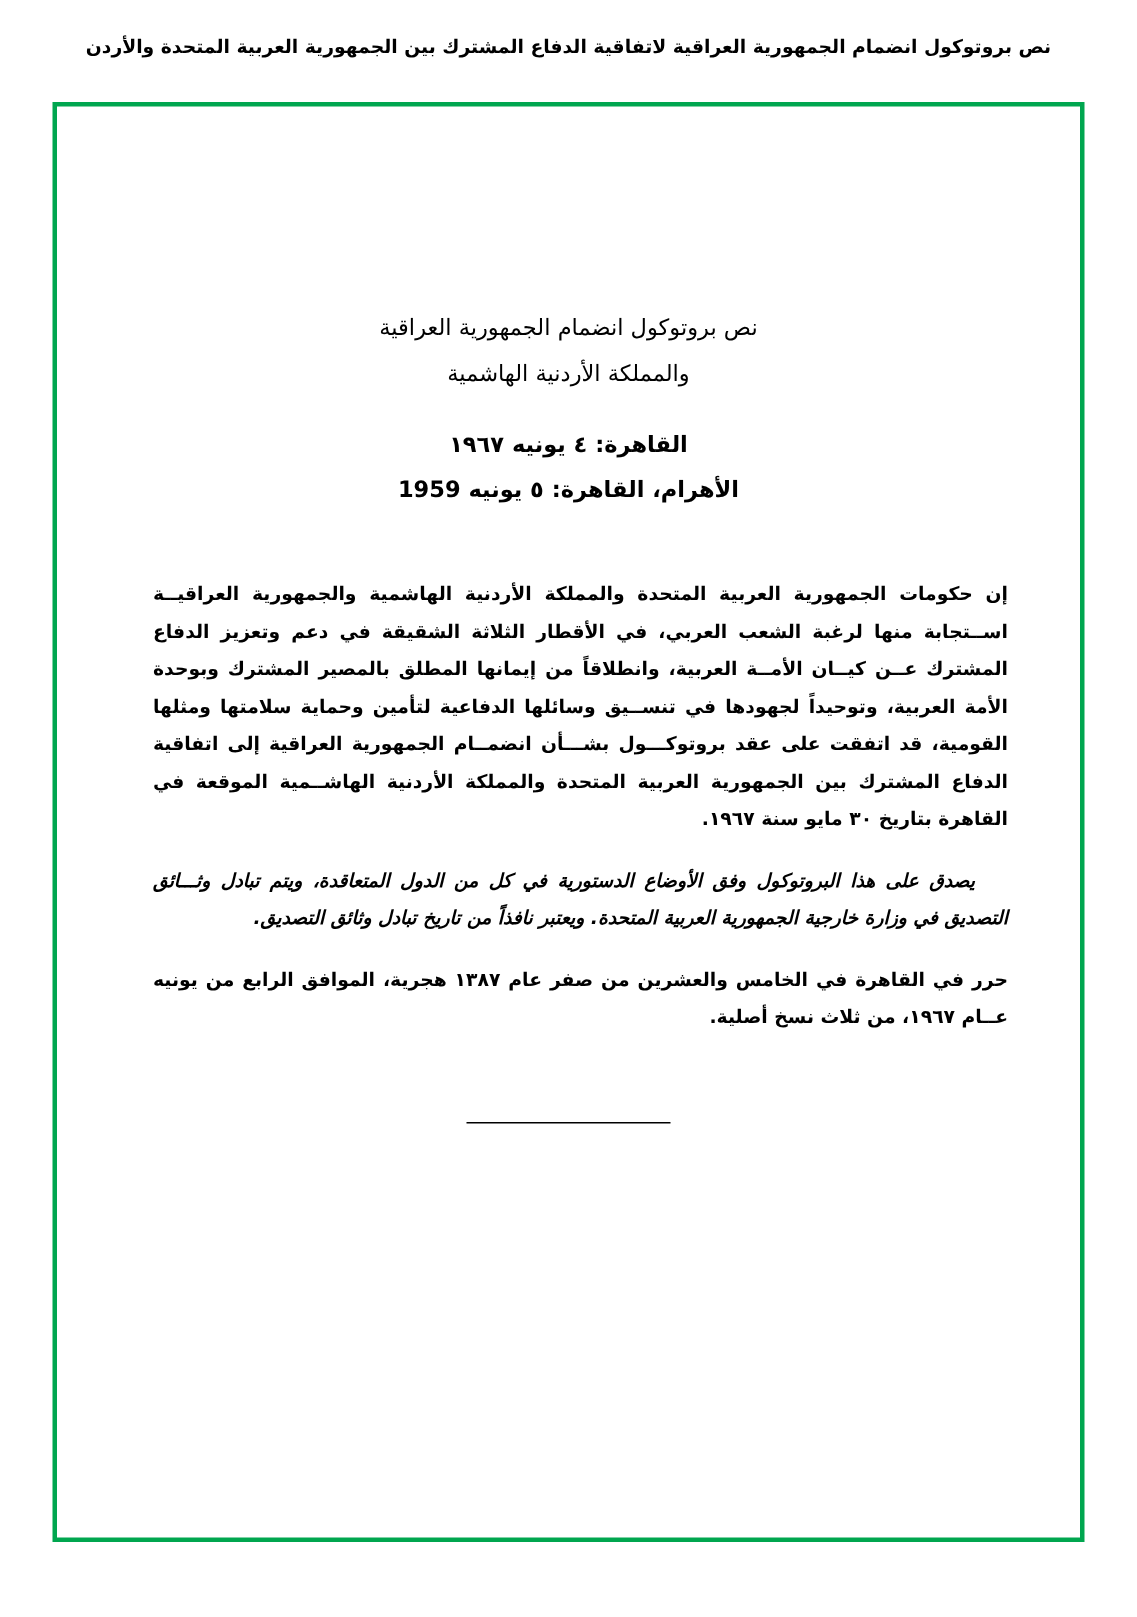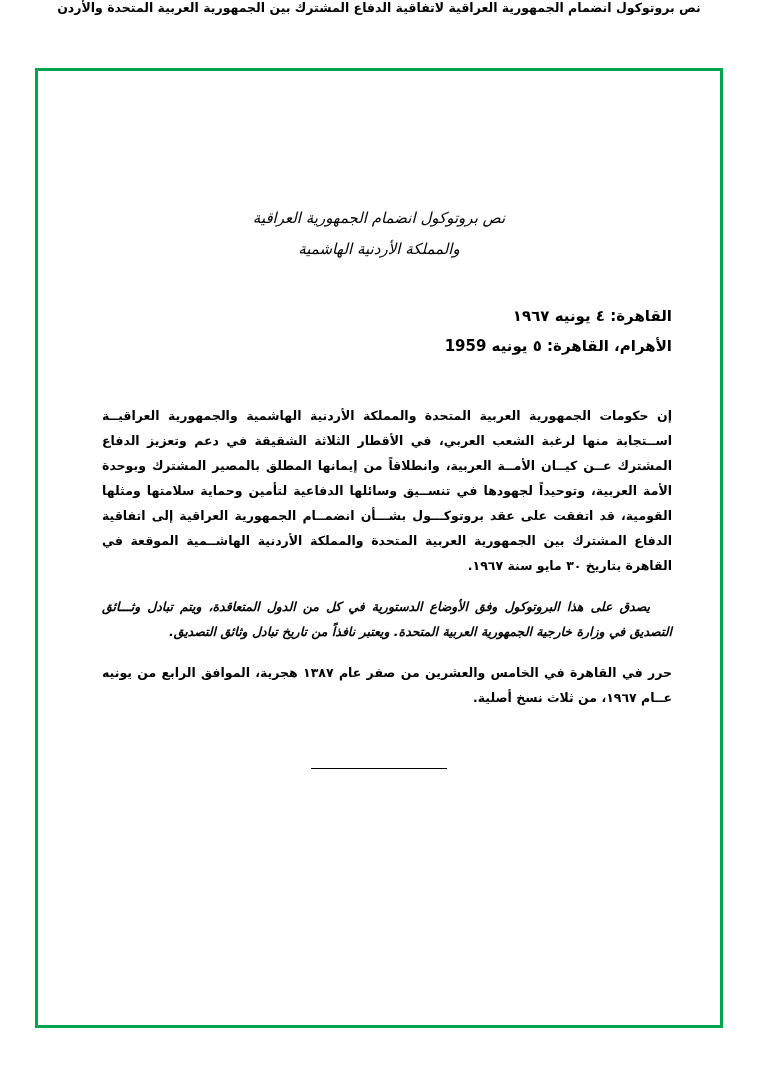--- a/index.html
+++ b/index.html
@@ -18,20 +18,21 @@
   .page {
     width: 758px;
     height: 1078px;
     position: relative;
     box-sizing: border-box;
   }
   .doc-header {
     text-align: center;
     font-size: 12.5px;
     font-weight: bold;
+    padding-top: 23px;
     padding-bottom: 6px;
     letter-spacing: 0px;
     line-height: 1.3;
     direction: rtl;
   }
   .frame {
     position: absolute;
     top: 68px;
     left: 35px;
     width: 688px;
@@ -47,23 +48,24 @@
     direction: rtl;
   }
   .title-block {
     text-align: center;
     padding-top: 132px;
     font-size: 15px;
     line-height: 2.05;
     color: #000;
     font-family: "DejaVu Sans", "Liberation Sans", sans-serif;
   }
-  .title-line { display: block; font-style: italic; }
+  .title-line { display: block; }
   .dateline {
-    margin-top: 36px;
+    text-align: center;
+    margin-top: 16px;
     font-size: 15px;
     font-weight: bold;
     line-height: 2.0;
   }
   .dateline .dl-line { display: block; }
   .body-block {
     margin-top: 42px;
     font-size: 12.5px;
     font-weight: bold;
     line-height: 2.0;

